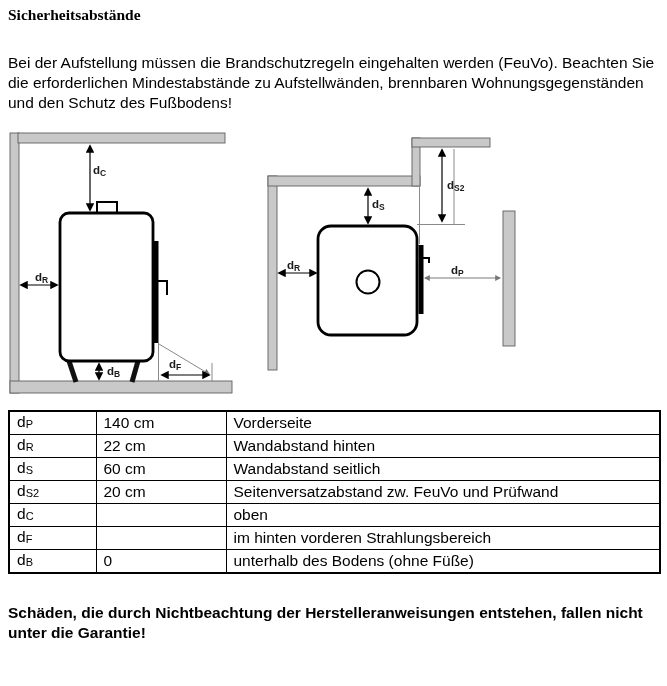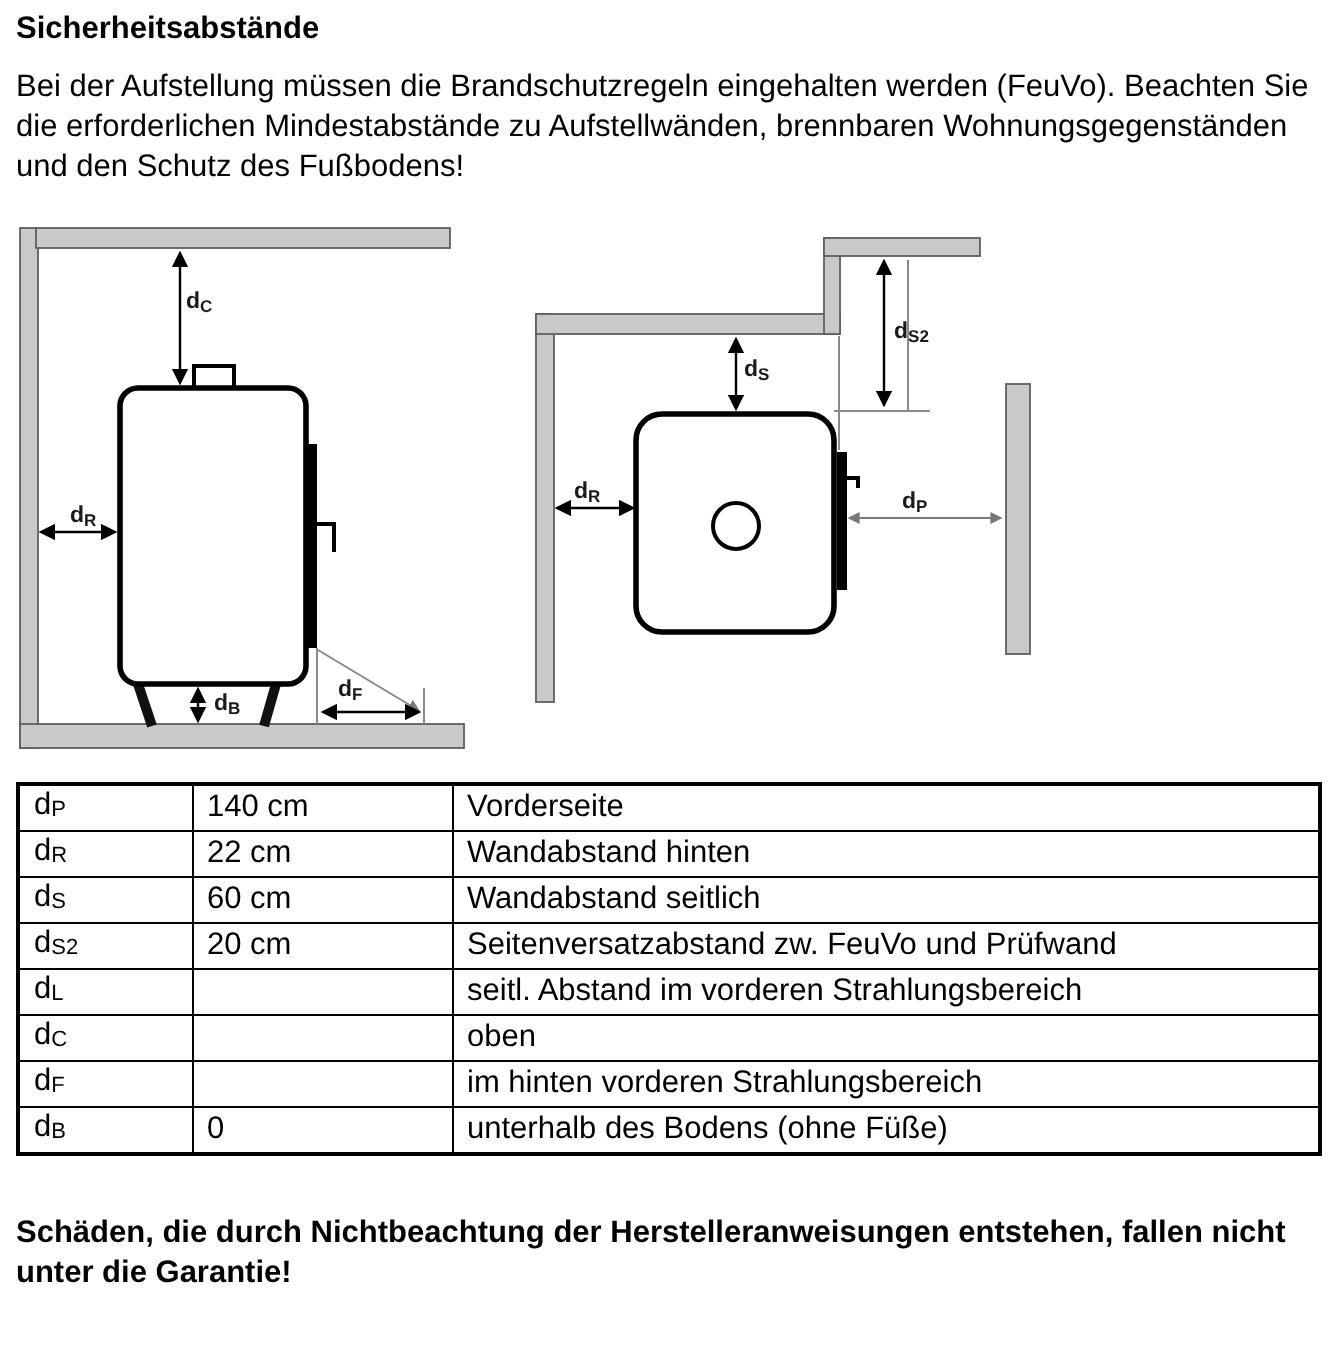--- a/index.html
+++ b/index.html
@@ -3,22 +3,22 @@
 <meta charset="utf-8">
 <style>
   * { box-sizing: border-box; }
   html,body { margin:0; padding:0; }
   body {
     width:667px; height:686px; background:#ffffff; color:#000;
     font-family:"Liberation Sans", sans-serif; overflow:hidden;
   }
   .page { padding:5px 8px 0 8px; width:667px; }
 
-  h1.title { font-size:15.5px; font-weight:bold; margin:0; line-height:19px; }
-  p.intro  { font-size:15.5px; margin:10px 0 0 0; line-height:20px; width:651px; }
+  h1.title { font-size:15.5px; font-weight:bold; margin:0; line-height:19px;font-family:Liberation Serif, serif; }
+  p.intro  { font-size:15.5px; margin:29px 0 0 0; line-height:20px; width:651px; }
 
   .diagram-area { position:relative; margin-top:18px; height:264px; width:651px; }
   .diagram { position:absolute; top:0; }
   #side-view { left:0; width:230px; height:264px; }
   #top-view  { left:257px; width:255px; height:264px; }
 
   .wall { fill:#c9c9c9; stroke:#5f5f5f; stroke-width:0.9; }
   .dim  { stroke:#000; stroke-width:1.2; }
   .dimg { stroke:#7a7a7a; stroke-width:1; }
   .thin { stroke:#8a8a8a; stroke-width:1; }
@@ -141,25 +141,20 @@
         <td><span>d</span><sub>S</sub></td>
         <td>60 cm</td>
         <td>Wandabstand seitlich</td>
       </tr>
       <tr>
         <td><span>d</span><sub>S2</sub></td>
         <td>20 cm</td>
         <td>Seitenversatzabstand zw. FeuVo und Prüfwand</td>
       </tr>
       <tr>
-        <td><span>d</span><sub>L</sub></td>
-        <td></td>
-        <td>seitl. Abstand im vorderen Strahlungsbereich</td>
-      </tr>
-      <tr>
         <td><span>d</span><sub>C</sub></td>
         <td></td>
         <td>oben</td>
       </tr>
       <tr>
         <td><span>d</span><sub>F</sub></td>
         <td></td>
         <td>im hinten vorderen Strahlungsbereich</td>
       </tr>
       <tr>

